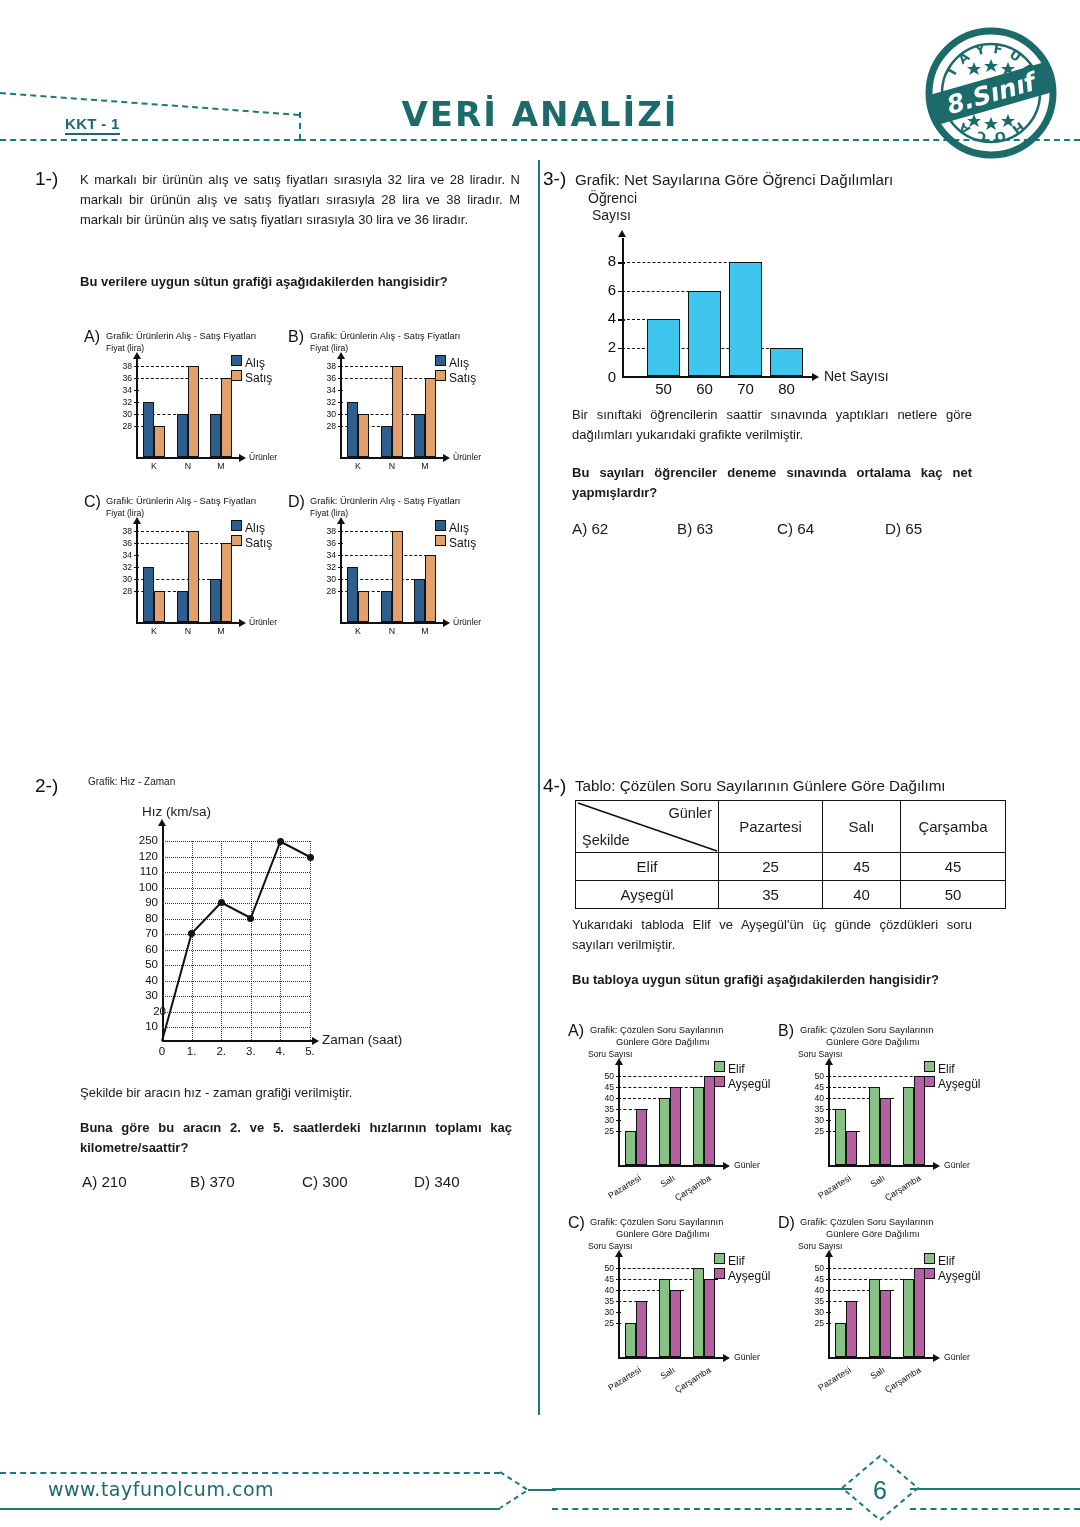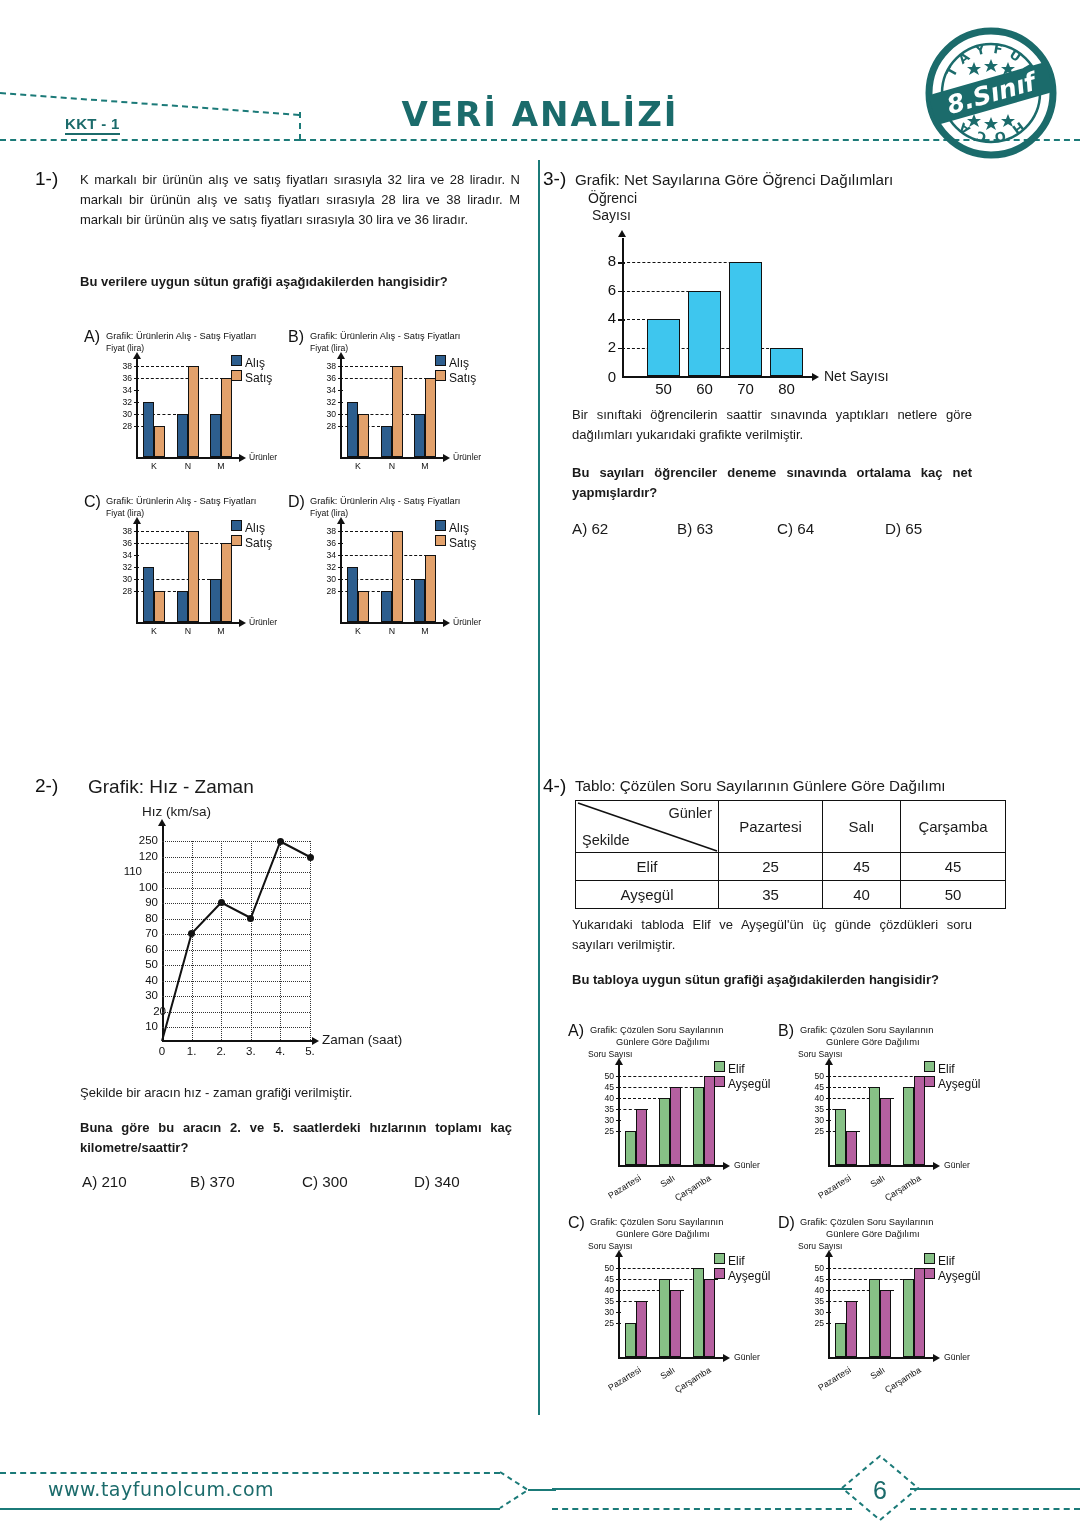--- a/index.html
+++ b/index.html
@@ -354,36 +354,36 @@
     <div class="catlab" style="left:125px; top:133px; width:24px;">M</div>
 
     <div class="legbox bar alis" style="left:147px; top:27px;"></div>
     <div class="legtxt" style="left:161px; top:28px;">Alış</div>
     <div class="legbox bar satis" style="left:147px; top:42px;"></div>
     <div class="legtxt" style="left:161px; top:43px;">Satış</div>
   </div>
 </div>
 
 <div class="qnum" style="left:35px; top:775px;">2-)</div>
-<div style="position:absolute; left:88px; top:776px; font-size:19px;">Grafik: Hız - Zaman</div>
+<div style="position:absolute; left:88px; top:776px; font-size:10px;">Grafik: Hız - Zaman</div>
 
 <div id="q2chart" style="left:100px; top:800px; width:340px; height:268px;">
   <div style="position:absolute; left:42px; top:4px; font-size:13.5px;">Hız (km/sa)</div>
   <div class="axisY" style="left:62px; top:26px; height:215px; width:2px;"></div>
   <div class="arrowU" style="left:58px; top:19px;"></div>
   <div class="axisX" style="left:62px; top:240px; width:150px; height:2px;"></div>
   <div class="arrowR" style="left:212px; top:237px;"></div>
   <div style="position:absolute; left:222px; top:232px; font-size:13.5px; white-space:nowrap;">Zaman (saat)</div>
 
   <div class="gridh" style="left:62px; top:41px;  width:148px;"></div>
   <div class="lylab" style="left:24px; top:34px;  width:34px;">250</div>
   <div class="gridh" style="left:62px; top:56.5px; width:148px;"></div>
   <div class="lylab" style="left:24px; top:49.5px; width:34px;">120</div>
   <div class="gridh" style="left:62px; top:72px;  width:148px;"></div>
-  <div class="lylab" style="left:8px; top:65px;  width:34px;">110</div>
+  <div class="lylab" style="left:24px; top:65px;  width:34px;">110</div>
   <div class="gridh" style="left:62px; top:87.5px; width:148px;"></div>
   <div class="lylab" style="left:24px; top:80.5px; width:34px;">100</div>
   <div class="gridh" style="left:62px; top:103px; width:148px;"></div>
   <div class="lylab" style="left:24px; top:96px;  width:34px;">90</div>
   <div class="gridh" style="left:62px; top:118.5px; width:148px;"></div>
   <div class="lylab" style="left:24px; top:111.5px; width:34px;">80</div>
   <div class="gridh" style="left:62px; top:134px; width:148px;"></div>
   <div class="lylab" style="left:24px; top:127px; width:34px;">70</div>
   <div class="gridh" style="left:62px; top:149.5px; width:148px;"></div>
   <div class="lylab" style="left:24px; top:142.5px; width:34px;">60</div>

